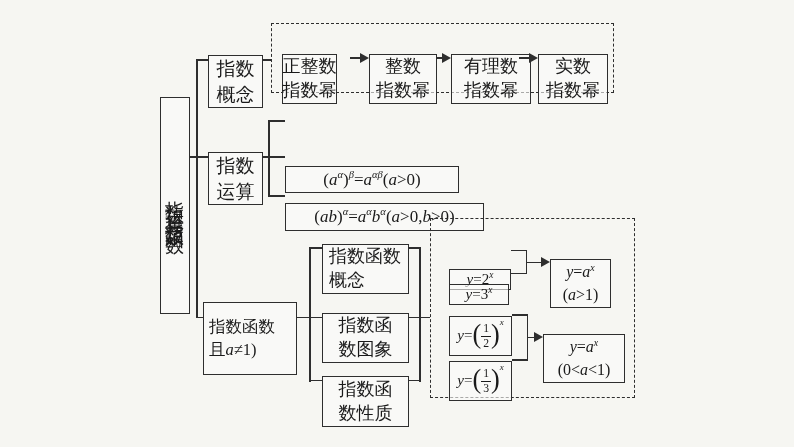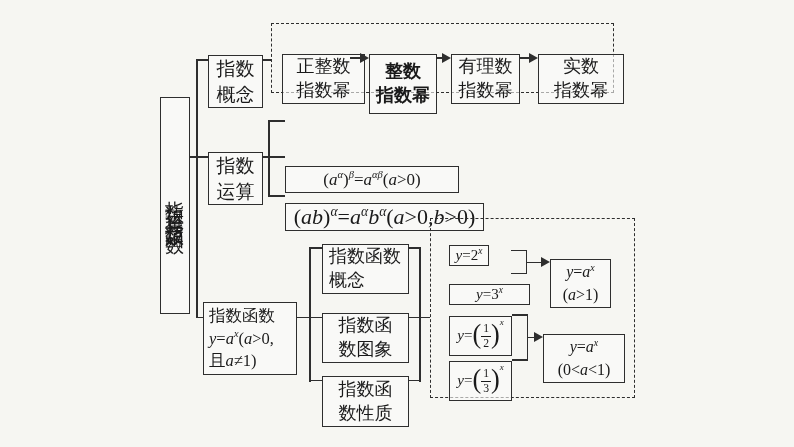--- a/index.html
+++ b/index.html
@@ -60,75 +60,74 @@
   <div class="box cjk19" style="left:208px;top:34px;width:55px;height:53px;">
     <span class="ln">指数</span>
     <span class="ln">概念</span>
   </div>
   <div class="box cjk19" style="left:208px;top:131px;width:55px;height:53px;">
     <span class="ln">指数</span>
     <span class="ln">运算</span>
   </div>
   <div class="box leftalign" style="left:203px;top:281px;width:94px;height:73px;padding-left:5px;font-size:16.5px;line-height:1.35;">
     <span class="ln">指数函数</span>
-    <span class="ln math"><span class="seg-i">y</span><span class="seg-n">=</span><span class="seg-i">a</span><span class="seg-sup">x</span><span class="seg-n">(</span><span class="seg-i">a</span><span class="seg-n">&gt;0,</span></span>
     <span class="ln math"><span class="seg-n">且</span><span class="seg-i">a</span><span class="seg-n">≠1)</span></span>
   </div>
 
   <div class="dashedbox" style="left:271px;top:23px;width:343px;height:70px;"></div>
-  <div class="box cjk18" style="left:282px;top:33px;width:83px;height:50px;">
+  <div class="box cjk18" style="left:282px;top:33px;width:55px;height:50px;">
     <span class="ln">正整数</span>
     <span class="ln">指数幂</span>
   </div>
-  <div class="box cjk18" style="left:369px;top:33px;width:68px;height:60px;font-weight:bold;">
+  <div class="box cjk18" style="left:369px;top:33px;width:68px;height:50px;">
     <span class="ln">整数</span>
     <span class="ln">指数幂</span>
   </div>
-  <div class="box cjk18" style="left:451px;top:33px;width:69px;height:50px;">
+  <div class="box cjk18" style="left:451px;top:33px;width:80px;height:50px;">
     <span class="ln">有理数</span>
     <span class="ln">指数幂</span>
   </div>
-  <div class="box cjk18" style="left:538px;top:33px;width:86px;height:50px;">
+  <div class="box cjk18" style="left:538px;top:33px;width:70px;height:50px;">
     <span class="ln">实数</span>
     <span class="ln">指数幂</span>
   </div>
 
   <div class="hline" style="left:350px;top:57px;width:11px;"></div>
   <div class="ahead" style="left:360px;top:52.5px;"></div>
   <div class="hline" style="left:437px;top:57px;width:6px;"></div>
   <div class="ahead" style="left:442px;top:52.5px;"></div>
   <div class="hline" style="left:519px;top:57px;width:11px;"></div>
   <div class="ahead" style="left:529px;top:52.5px;"></div>
 
   <div class="box math" style="left:285px;top:145px;width:174px;height:27px;font-size:17px;">
     <span class="ln"><span class="seg-n">(</span><span class="seg-i">a</span><span class="seg-sup">α</span><span class="seg-n">)</span><span class="seg-sup">β</span><span class="seg-n">=</span><span class="seg-i">a</span><span class="seg-sup">αβ</span><span class="seg-n">(</span><span class="seg-i">a</span><span class="seg-n">&gt;0)</span></span>
   </div>
-  <div class="box math" style="left:285px;top:182px;width:199px;height:28px;font-size:22px;">
+  <div class="box math" style="left:285px;top:182px;width:199px;height:28px;font-size:17px;">
     <span class="ln"><span class="seg-n">(</span><span class="seg-i">ab</span><span class="seg-n">)</span><span class="seg-sup">α</span><span class="seg-n">=</span><span class="seg-i">a</span><span class="seg-sup">α</span><span class="seg-i">b</span><span class="seg-sup">α</span><span class="seg-n">(</span><span class="seg-i">a</span><span class="seg-n">&gt;0,</span><span class="seg-i">b</span><span class="seg-n">&gt;0)</span></span>
   </div>
 
   <div class="box leftalign cjk18" style="left:322px;top:223px;width:87px;height:50px;padding-left:6px;">
     <span class="ln">指数函数</span>
     <span class="ln">概念</span>
   </div>
   <div class="box cjk18" style="left:322px;top:292px;width:87px;height:50px;">
     <span class="ln">指数函</span>
     <span class="ln">数图象</span>
   </div>
   <div class="box cjk18" style="left:322px;top:355px;width:87px;height:51px;">
     <span class="ln">指数函</span>
     <span class="ln">数性质</span>
   </div>
 
   <div class="dashedbox" style="left:430px;top:218px;width:205px;height:180px;"></div>
 
-  <div class="box math" style="left:449px;top:224px;width:40px;height:21px;font-size:15px;">
+  <div class="box math" style="left:449px;top:248px;width:62px;height:21px;font-size:15px;">
     <span class="ln"><span class="seg-i">y</span><span class="seg-n">=2</span><span class="seg-sup">x</span></span>
   </div>
-  <div class="box math" style="left:449px;top:263px;width:81px;height:21px;font-size:15px;">
+  <div class="box math" style="left:449px;top:263px;width:60px;height:21px;font-size:15px;">
     <span class="ln"><span class="seg-i">y</span><span class="seg-n">=3</span><span class="seg-sup">x</span></span>
   </div>
   <div class="box math" style="left:550px;top:238px;width:61px;height:49px;font-size:16px;line-height:1.4;">
     <span class="ln"><span class="seg-i">y</span><span class="seg-n">=</span><span class="seg-i">a</span><span class="seg-sup">x</span></span>
     <span class="ln"><span class="seg-n">(</span><span class="seg-i">a</span><span class="seg-n">&gt;1)</span></span>
   </div>
 
   <div class="box math" style="left:449px;top:295px;width:63px;height:40px;font-size:15px;">
     <span class="ln"><span class="seg-i">y</span><span class="seg-n">=</span><span class="seg-big">(</span><span class="seg-frac"><span class="fnum">1</span><span class="fden">2</span></span><span class="seg-big">)</span><span class="seg-supf">x</span></span>
   </div>

